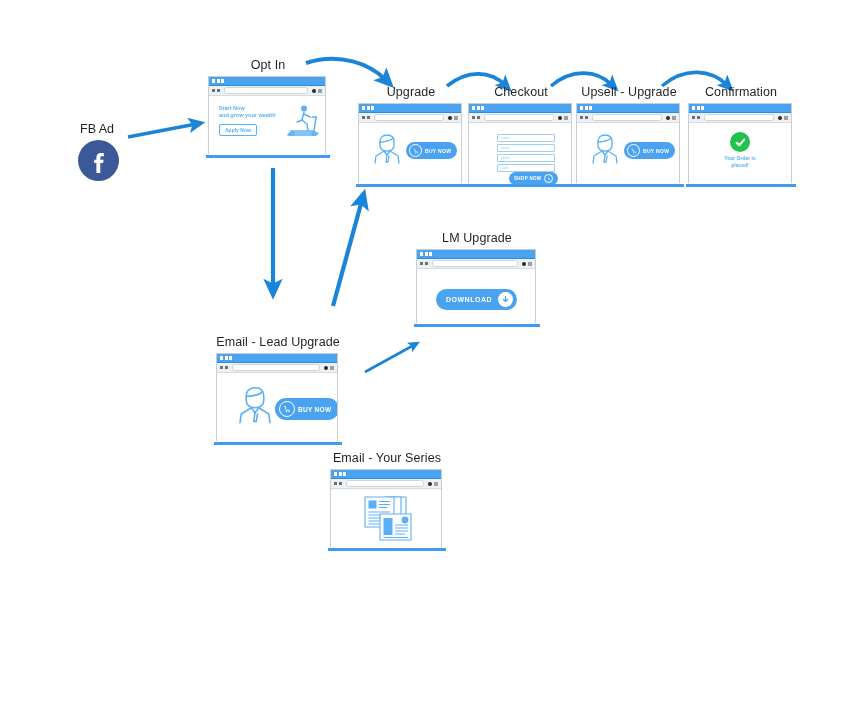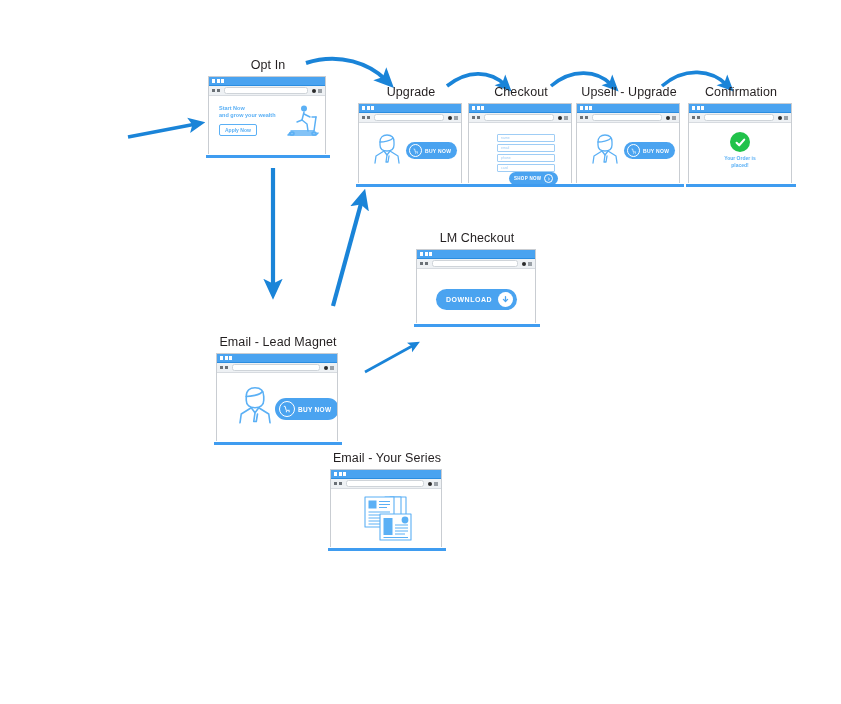--- a/index.html
+++ b/index.html
@@ -157,20 +157,28 @@
 
     <g>
       <path d="M333,306 L362,200" stroke="#1a84d8" stroke-width="4.2" fill="none" marker-end="url(#ah)"></path>
     </g>
 
     <g>
       <path d="M365,372 L414,345" stroke="#1a84d8" stroke-width="2.6" fill="none" marker-end="url(#ah2)"></path>
     </g>
   </svg>
 
+  <div class="fb-wrap" style="left:78px;top:122px;width:60px;height:62px;">
+    <div class="fb-label">FB Ad</div>
+    <div class="fb-circle">
+      <svg width="26" height="26" viewBox="0 0 26 26">
+        <path d="M15.6 8.2h2.2V4.9h-2.9c-2.9 0-4.5 1.7-4.5 4.6v2.2H8.2v3.4h2.2V25h3.9V15.1h2.8l.5-3.4h-3.3V9.9c0-1 .4-1.7 1.3-1.7z" fill="#ffffff"></path>
+      </svg>
+    </div>
+  </div>
 
   <div class="node" style="left:208px;top:58px;width:120px;">
     <div class="node-title">Opt In</div>
     <div class="browser" style="width:118px;height:78px;">
       <div class="bw-titlebar">
         <span class="bw-tabs">
             <i></i>
             <i></i>
             <i></i>
           </span>
@@ -383,21 +391,21 @@
         <div class="conf-text">
           <div>Your Order is</div>
           <div>placed!</div>
         </div>
       </div>
       <div class="bw-underline" style="width:110px;top:80px;"></div>
     </div>
   </div>
 
   <div class="node" style="left:416px;top:231px;width:122px;">
-    <div class="node-title">LM Checkout</div>
+    <div class="node-title">LM Upgrade</div>
     <div class="browser" style="width:120px;height:74px;">
       <div class="bw-titlebar">
         <span class="bw-tabs">
             <i></i>
             <i></i>
             <i></i>
           </span>
       </div>
       <div class="bw-toolbar">
         <span class="bw-nav">
@@ -418,21 +426,21 @@
                 <path d="M4.5 1.6 L4.5 6.2 M2.4 4.4 L4.5 6.5 L6.6 4.4" stroke="#4aa3f0" stroke-width="1.3" fill="none" stroke-linecap="round" stroke-linejoin="round"></path>
               </svg>
           </span>
         </div>
       </div>
       <div class="bw-underline" style="width:126px;top:74px;"></div>
     </div>
   </div>
 
   <div class="node" style="left:216px;top:335px;width:124px;">
-    <div class="node-title">Email - Lead Magnet</div>
+    <div class="node-title">Email - Lead Upgrade</div>
     <div class="browser" style="width:122px;height:88px;">
       <div class="bw-titlebar">
         <span class="bw-tabs">
             <i></i>
             <i></i>
             <i></i>
           </span>
       </div>
       <div class="bw-toolbar">
         <span class="bw-nav">

